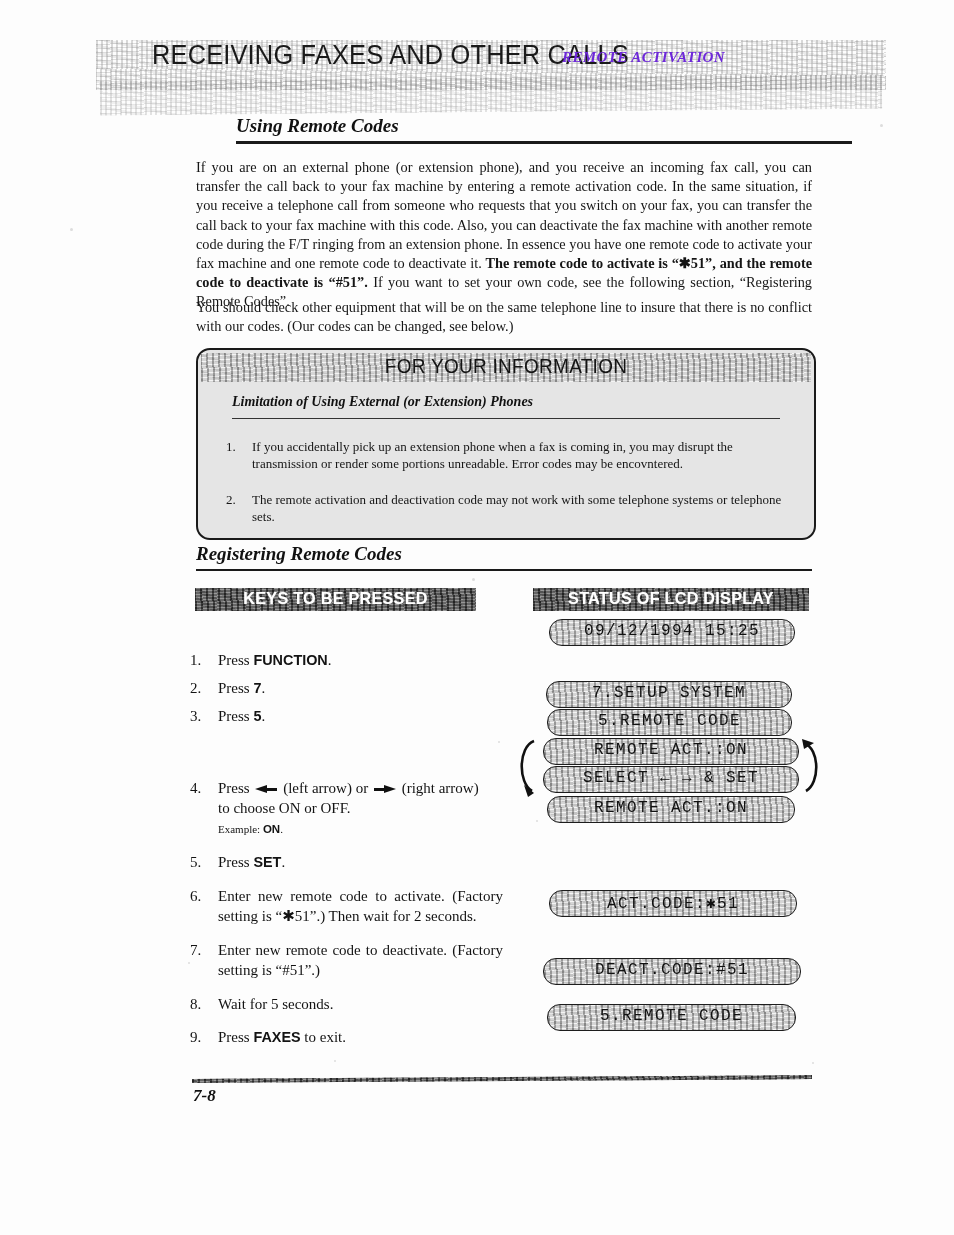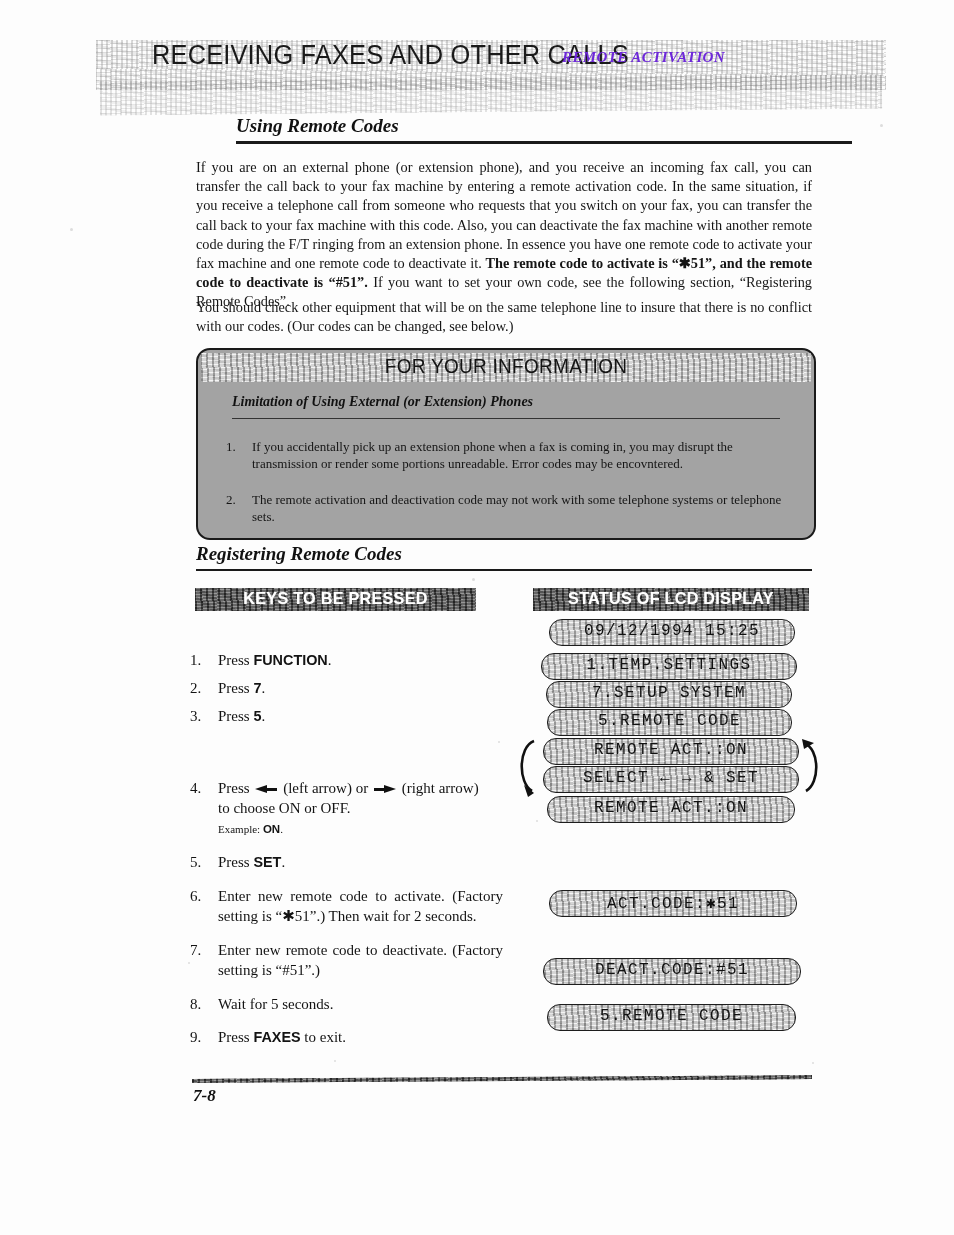--- a/index.html
+++ b/index.html
@@ -49,21 +49,21 @@
     font-size:19px;color:#111;white-space:nowrap;}
   .sec-rule{height:3px;background:#1a1a1a;margin-top:4px;}
 
   
   .body-text{position:absolute;font-size:14.3px;line-height:19.2px;color:#151515;
     text-align:justify;}
   .body-text b{font-weight:bold;}
 
   
   .fyi{position:absolute;left:196px;top:348px;width:616px;height:188px;
-    border:2.2px solid #1a1a1a;border-radius:14px;background:#a3a3a3;overflow:hidden;}
+    border:2.2px solid #1a1a1a;border-radius:14px;background:#e5e5e5;overflow:hidden;}
   .fyi-banner{position:absolute;left:3px;top:3px;width:610px;height:29px;}
   .fyi-banner-label{position:absolute;left:0;top:2px;width:610px;text-align:center;
     font-family:"Liberation Sans",sans-serif;font-size:20px;color:#151515;
     letter-spacing:.3px;transform:scaleX(.95);}
   .fyi-head{position:absolute;left:34px;top:44px;width:540px;
     font-weight:bold;font-style:italic;font-size:14px;color:#111;}
   .fyi-head-rule{position:absolute;left:34px;top:68px;width:548px;height:1.3px;background:#333;}
   .fyi-list{position:absolute;left:28px;top:76px;width:566px;}
   .fyi-item{position:relative;padding-left:26px;margin-top:12px;
     font-size:13px;line-height:17.4px;color:#151515;}
@@ -213,23 +213,20 @@
     <div class="step" style="margin-top:13px;">
       <span class="num">9.</span>
       <span>Press </span><span class="key">FAXES</span><span> to exit.</span>
     </div>
   </div>
 
   <div class="lcd noise-light" style="left:549px;top:619px;width:244px;">
     <span>09/12/1994 15:25</span>
   </div>
 
-  <div class="lcd noise-light" style="left:541px;top:653px;width:254px;">
-    <span>1.TEMP.SETTINGS</span>
-  </div>
 
   <div class="lcd noise-light" style="left:546px;top:681px;width:244px;">
     <span>7.SETUP SYSTEM</span>
   </div>
 
   <div class="lcd noise-light" style="left:547px;top:709px;width:243px;">
     <span>5.REMOTE CODE</span>
   </div>
 
   <div class="lcd noise-light" style="left:543px;top:738px;width:254px;">

